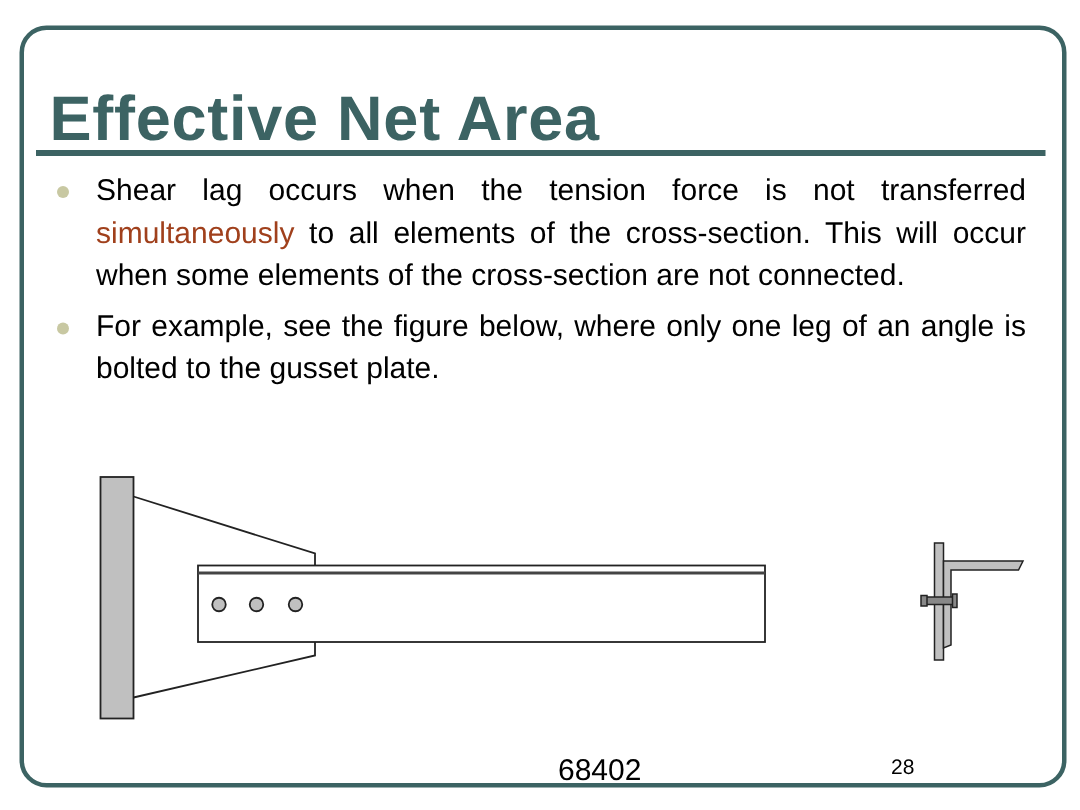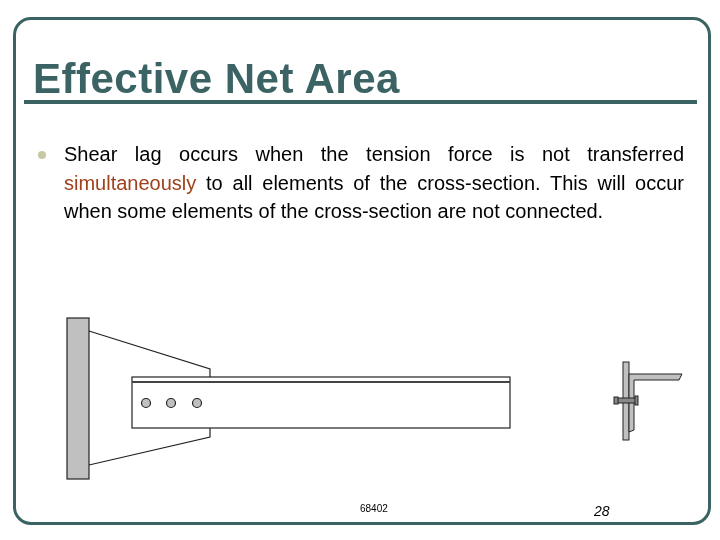--- a/index.html
+++ b/index.html
@@ -1,39 +1,43 @@
 <!DOCTYPE html>
 <html><head>
 <meta charset="utf-8">
 <style>
   html, body { margin:0; padding:0; }
   body { width:720px; height:540px; background:#ffffff; position:relative; overflow:hidden; font-family:"Liberation Sans", sans-serif; }
   .frame { position:absolute; left:13px; top:17px; width:692px; height:502px; border:3px solid #3c6363; border-radius:18px; box-sizing:content-box; }
   .title { position:absolute; left:33px; top:55px; font-size:42px; font-weight:bold; color:#3c6363; letter-spacing:0.5px; white-space:nowrap; }
   .rule { position:absolute; left:24px; top:100px; width:673px; height:4px; background:#3c6363; }
   .bullets { position:absolute; left:64px; top:113px; width:620px; margin:0; padding:0; list-style:none; }
-  .bullets li { position:relative; font-size:20px; line-height:28.5px; color:#000; text-align:justify; margin-bottom:5px;margin-top:27px; }
+  .bullets li { position:relative; font-size:20px; line-height:28.5px; color:#000; text-align:justify; margin-bottom:5px; }
   .bullets li .dot { position:absolute; left:-26px; top:11px; width:8px; height:8px; border-radius:50%; background:#c8c8a2; }
   .hl { color:#a0401c; }
   .fig { position:absolute; left:0; top:0; }
-  .footer-left { position:absolute; left:360px; top:503px; font-size:10px; color:#000;text-align:center; }
-  .footer-right { position:absolute; left:594px; top:503px; font-size:14px; color:#000;font-style:italic; }
+  .footer-left { position:absolute; left:372px; top:503px; font-size:20px; color:#000;text-align:center; }
+  .footer-right { position:absolute; left:594px; top:503px; font-size:14px; color:#000; }
 </style>
 </head>
 <body>
 
 <div class="frame"></div>
 
 <div class="title">Effective Net Area</div>
 <div class="rule"></div>
 
 <ul class="bullets">
   <li>
     <span class="dot"></span>
     <span>Shear lag occurs when the tension force is not transferred </span><span class="hl">simultaneously</span><span> to all elements of the cross-section. This will occur when some elements of the cross-section are not connected.</span>
+  </li>
+  <li>
+    <span class="dot"></span>
+    <span>For example, see the figure below, where only one leg of an angle is bolted to the gusset plate.</span>
   </li>
 </ul>
 
 <svg class="fig" width="720" height="540">
   <g>
 
     <rect x="67" y="318" width="22" height="161" fill="#c0c0c0" stroke="#222" stroke-width="1.2"></rect>
 
     <polyline points="89,331 210,369 210,377" fill="none" stroke="#222" stroke-width="1.2"></polyline>
     <polyline points="89,465 210,437 210,428" fill="none" stroke="#222" stroke-width="1.2"></polyline>

